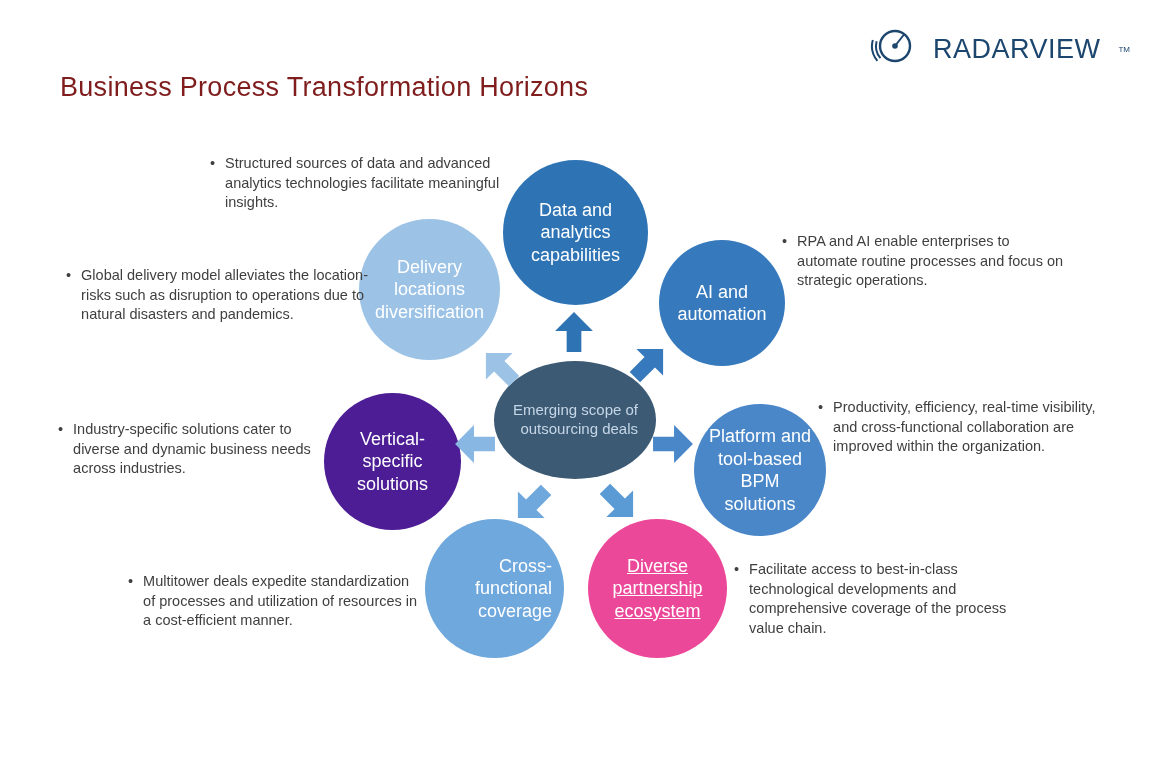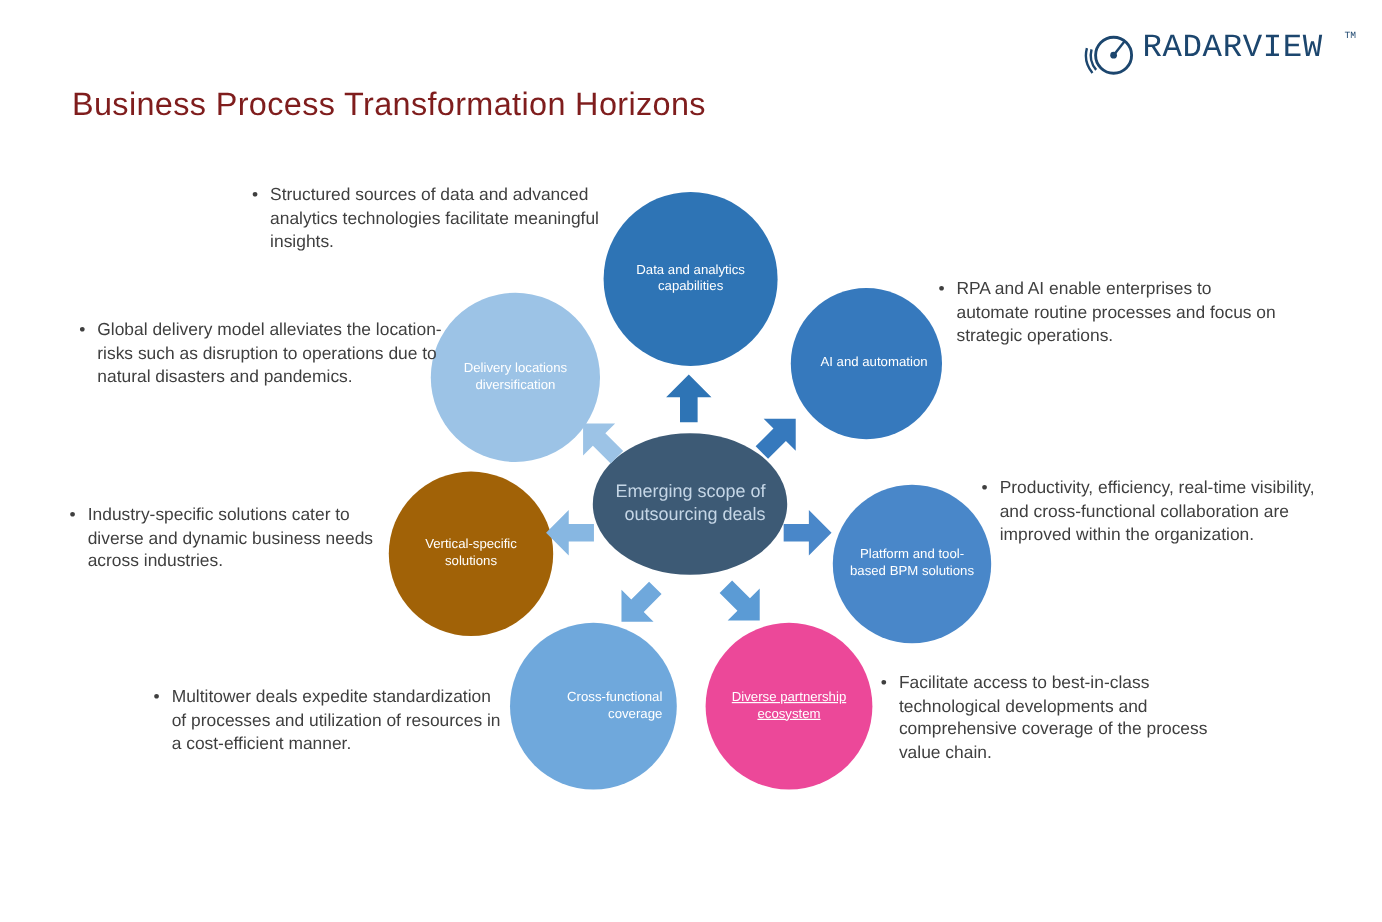--- a/index.html
+++ b/index.html
@@ -23,54 +23,53 @@
     color: #7f1d1d;
     letter-spacing: 0.3px;
   }
 
   
   .rv-logo {
     position: absolute;
     right: 22px;
     top: 26px;
     display: flex;
-    align-items: flex-start;
-    gap: 2px;
+    align-items: center;
+    gap: 16px;
     color: #1c466e;
-    font-family: Liberation Mono, monospace;
   }
   .rv-logo svg { display: block; }
   .rv-text {
     font-size: 27px;
     font-weight: 500;
     letter-spacing: 0.5px;
     color: #1c466e;
   }
-  .rv-tm { font-size: 8px; vertical-align: super; color: #1c466e; margin-left: 16px; }
+  .rv-tm { font-size: 8px; vertical-align: super; color: #1c466e; margin-left: 2px; }
 
   
   .node {
     position: absolute;
     border-radius: 50%;
     display: flex;
     align-items: center;
     justify-content: center;
     text-align: center;
     color: #ffffff;
-    font-size: 11px;
+    font-size: 18px;
     line-height: 1.25;
     padding: 12px;
   }
   .n-data       { left: 503px; top: 160px; width: 145px; height: 145px; }
   .n-ai         { left: 659px; top: 240px; width: 126px; height: 126px; justify-content: flex-end; }
   .n-platform   { left: 694px; top: 404px; width: 132px; height: 132px; }
   .n-diverse    { left: 588px; top: 519px; width: 139px; height: 139px; }
   .n-cross      { left: 425px; top: 519px; width: 139px; height: 139px; }
   .n-vertical   { left: 324px; top: 393px; width: 137px; height: 137px; }
-  .n-delivery   { left: 359px; top: 244px; width: 141px; height: 141px; }
+  .n-delivery   { left: 359px; top: 219px; width: 141px; height: 141px; }
 
   .center-ellipse {
     position: absolute;
     left: 494px; top: 361px;
     width: 162px; height: 118px;
     border-radius: 50%;
     display: flex;
     align-items: center;
     justify-content: center;
     text-align: center;
@@ -170,21 +169,21 @@
   </div>
   <div class="node n-platform" style="background-color: rgb(73, 135, 201);">
     <span>Platform and tool-based BPM solutions</span>
   </div>
   <div class="node n-diverse" style="background-color: #ec4899; text-decoration: underline;">
     <span>Diverse partnership ecosystem</span>
   </div>
   <div class="node n-cross" style="background-color: rgb(111, 168, 220); text-align: right;">
     <span>Cross-functional coverage</span>
   </div>
-  <div class="node n-vertical" style="background-color: #a16207;">
+  <div class="node n-vertical" style="background-color: #4c1d95;">
     <span>Vertical-specific solutions</span>
   </div>
   <div class="node n-delivery" style="background-color: rgb(156, 195, 230);">
     <span>Delivery locations diversification</span>
   </div>
 
   <div class="center-ellipse" style="background-color: rgb(61, 90, 117); text-align: right;">
     <span>Emerging scope of outsourcing deals</span>
   </div>
 

